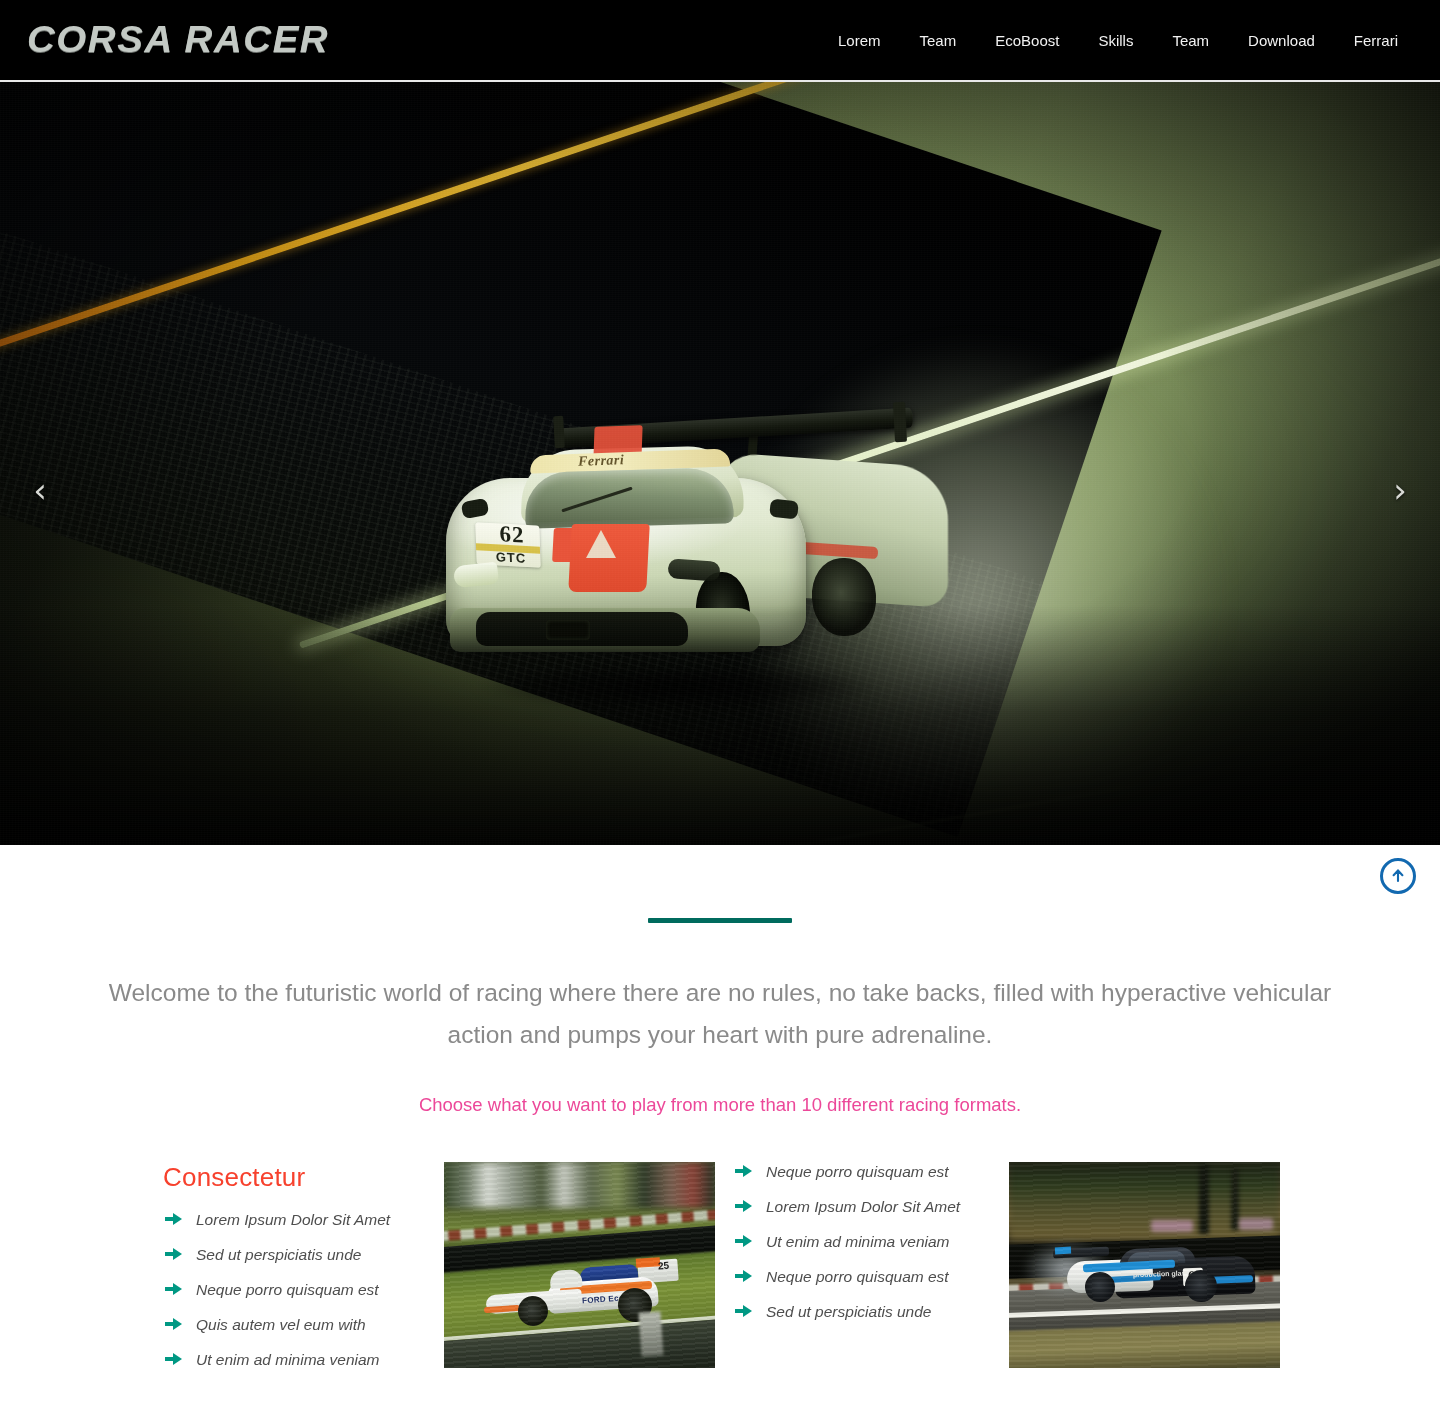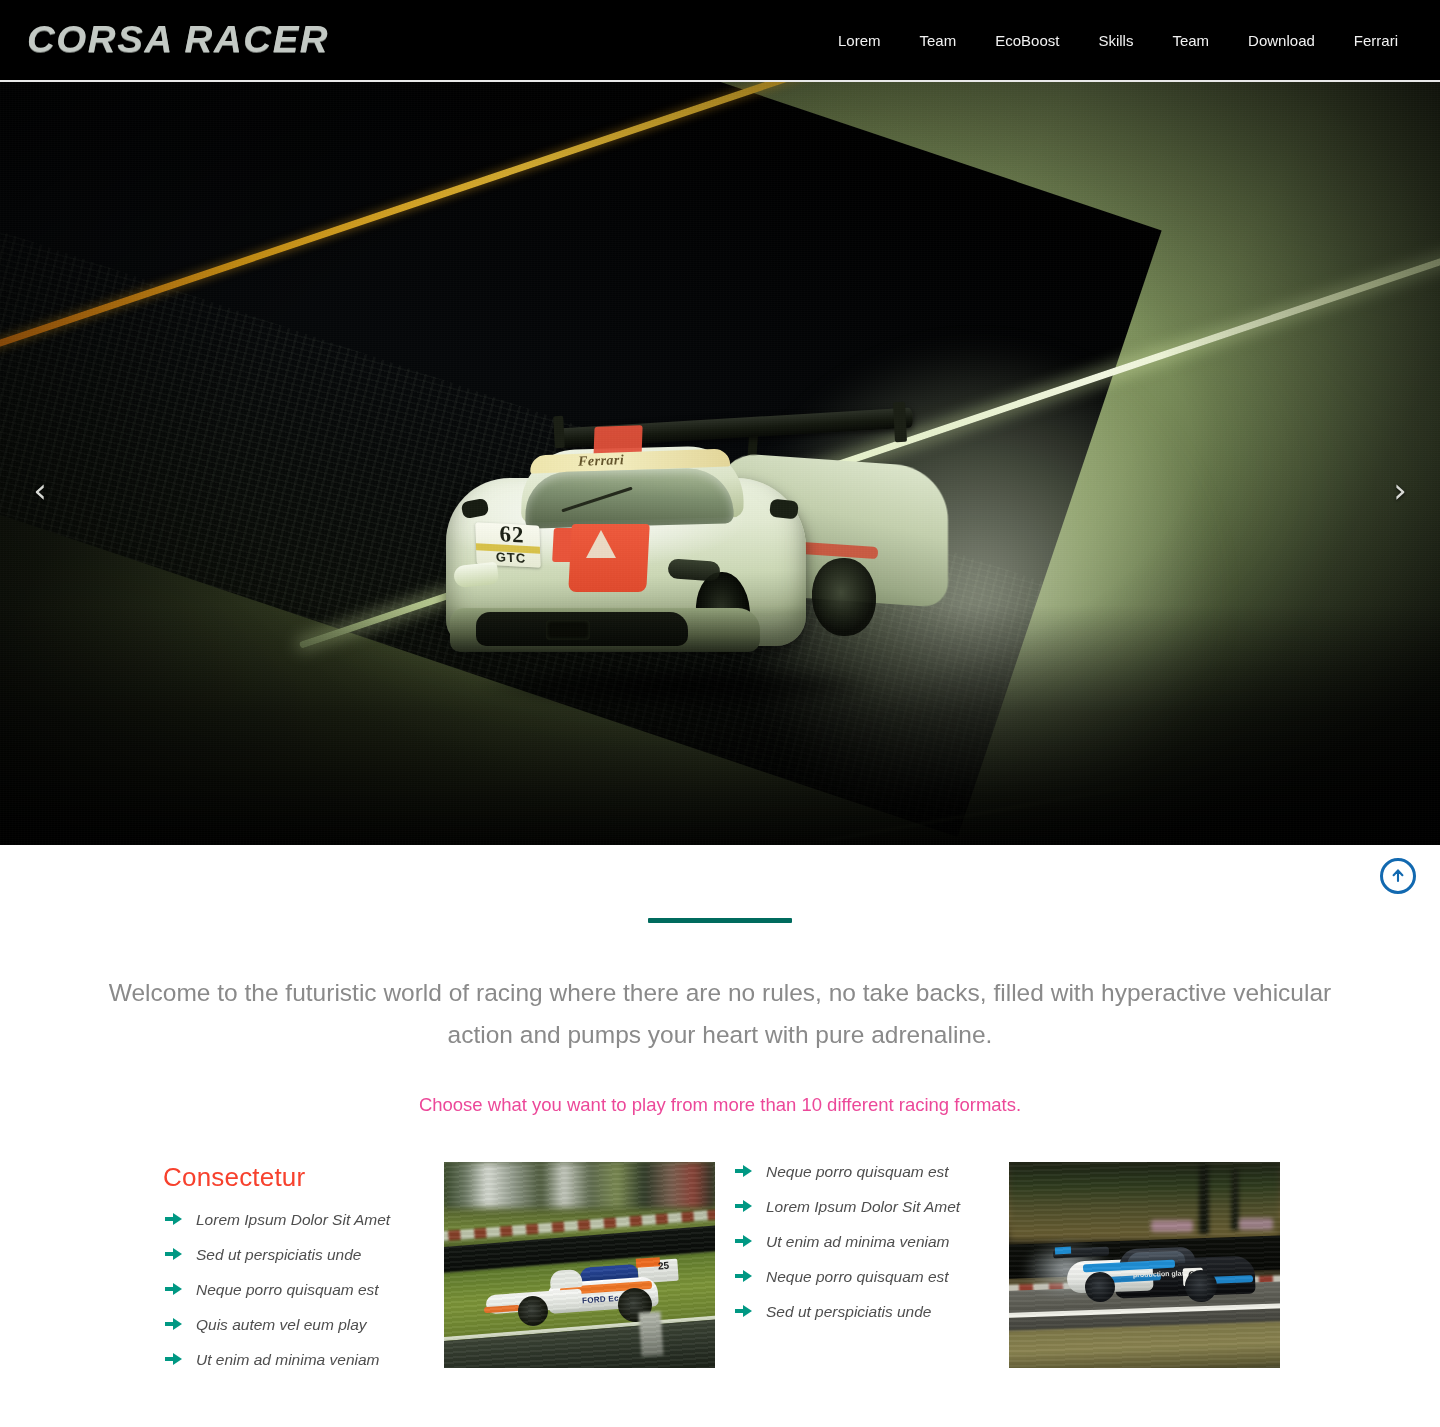--- a/index.html
+++ b/index.html
@@ -528,21 +528,21 @@
             <li class="feat-item">
               <span class="arrow-icon"></span>
               <span>Sed ut perspiciatis unde</span>
             </li>
             <li class="feat-item">
               <span class="arrow-icon"></span>
               <span>Neque porro quisquam est</span>
             </li>
             <li class="feat-item">
               <span class="arrow-icon"></span>
-              <span>Quis autem vel eum play</span>
+              <span>Quis autem vel eum with</span>
             </li>
             <li class="feat-item">
               <span class="arrow-icon"></span>
               <span>Ut enim ad minima veniam</span>
             </li>
           </ul>
         </div>
         <div class="col-img">
           <div class="ph1-sky"></div>
           <div class="ph1-blurtop"></div>

